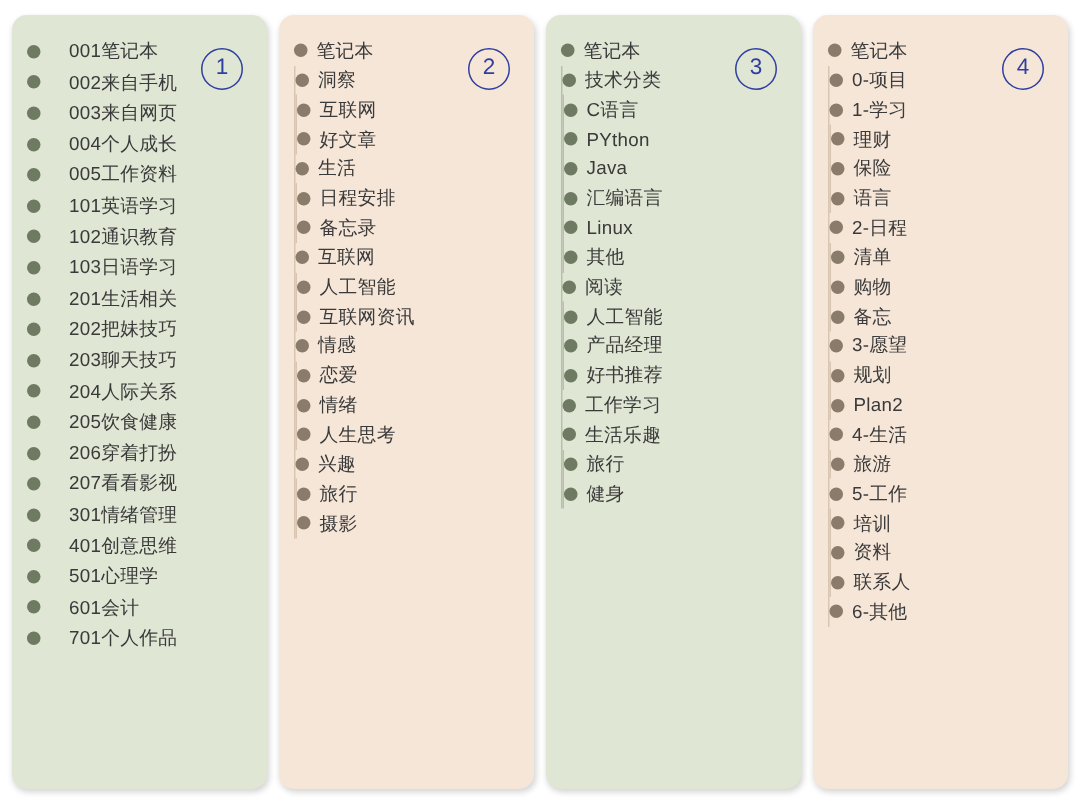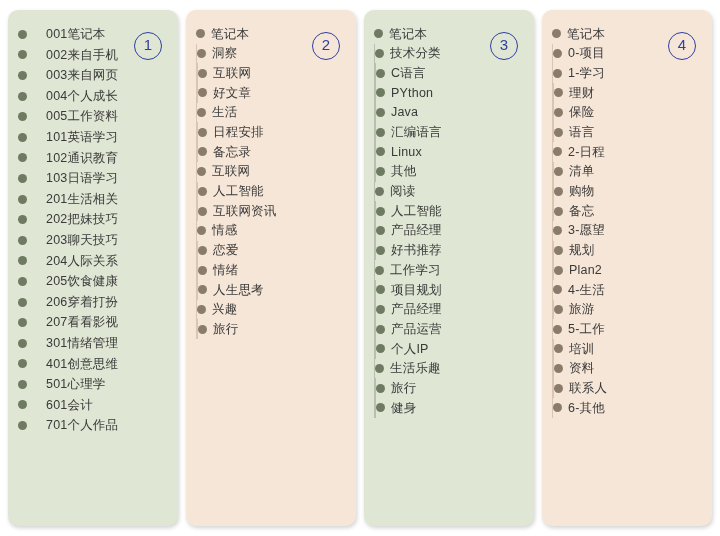--- a/index.html
+++ b/index.html
@@ -339,20 +339,26 @@
                 <span class="bullet"></span>
                 <span class="label">兴趣</span>
               </div>
               <ul class="children">
                 <li class="node lvl3">
                   <div class="row">
                     <span class="bullet"></span>
                     <span class="label">旅行</span>
                   </div>
                 </li>
+                <li class="node lvl3">
+                  <div class="row">
+                    <span class="bullet"></span>
+                    <span class="label">摄影</span>
+                  </div>
+                </li>
               </ul>
             </li>
           </ul>
         </li>
       </ul>
   </div>
   <div class="panel green col3">
     <div class="badge">3</div>
     <ul class="tree">
         <li class="node lvl1">
@@ -429,46 +435,20 @@
                     <span class="label">好书推荐</span>
                   </div>
                 </li>
               </ul>
             </li>
             <li class="node lvl2">
               <div class="row">
                 <span class="bullet"></span>
                 <span class="label">工作学习</span>
               </div>
-              <ul class="children">
-                <li class="node lvl3">
-                  <div class="row">
-                    <span class="bullet"></span>
-                    <span class="label">项目规划</span>
-                  </div>
-                </li>
-                <li class="node lvl3">
-                  <div class="row">
-                    <span class="bullet"></span>
-                    <span class="label">产品经理</span>
-                  </div>
-                </li>
-                <li class="node lvl3">
-                  <div class="row">
-                    <span class="bullet"></span>
-                    <span class="label">产品运营</span>
-                  </div>
-                </li>
-                <li class="node lvl3">
-                  <div class="row">
-                    <span class="bullet"></span>
-                    <span class="label">个人IP</span>
-                  </div>
-                </li>
-              </ul>
             </li>
             <li class="node lvl2">
               <div class="row">
                 <span class="bullet"></span>
                 <span class="label">生活乐趣</span>
               </div>
               <ul class="children">
                 <li class="node lvl3">
                   <div class="row">
                     <span class="bullet"></span>

